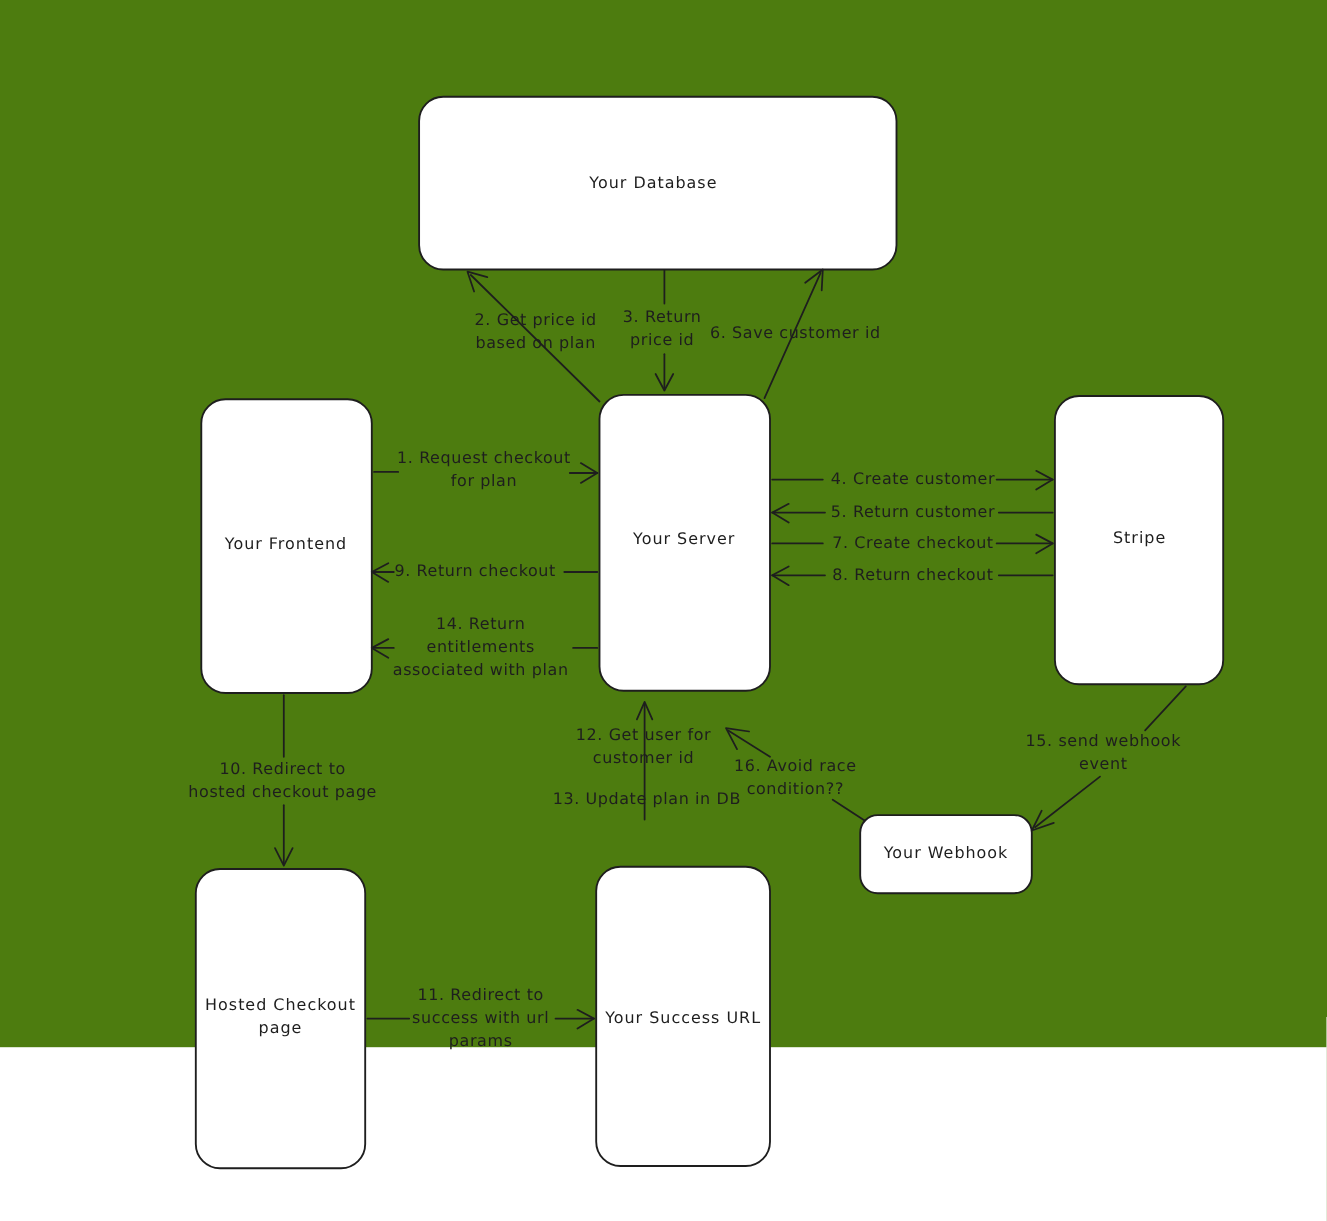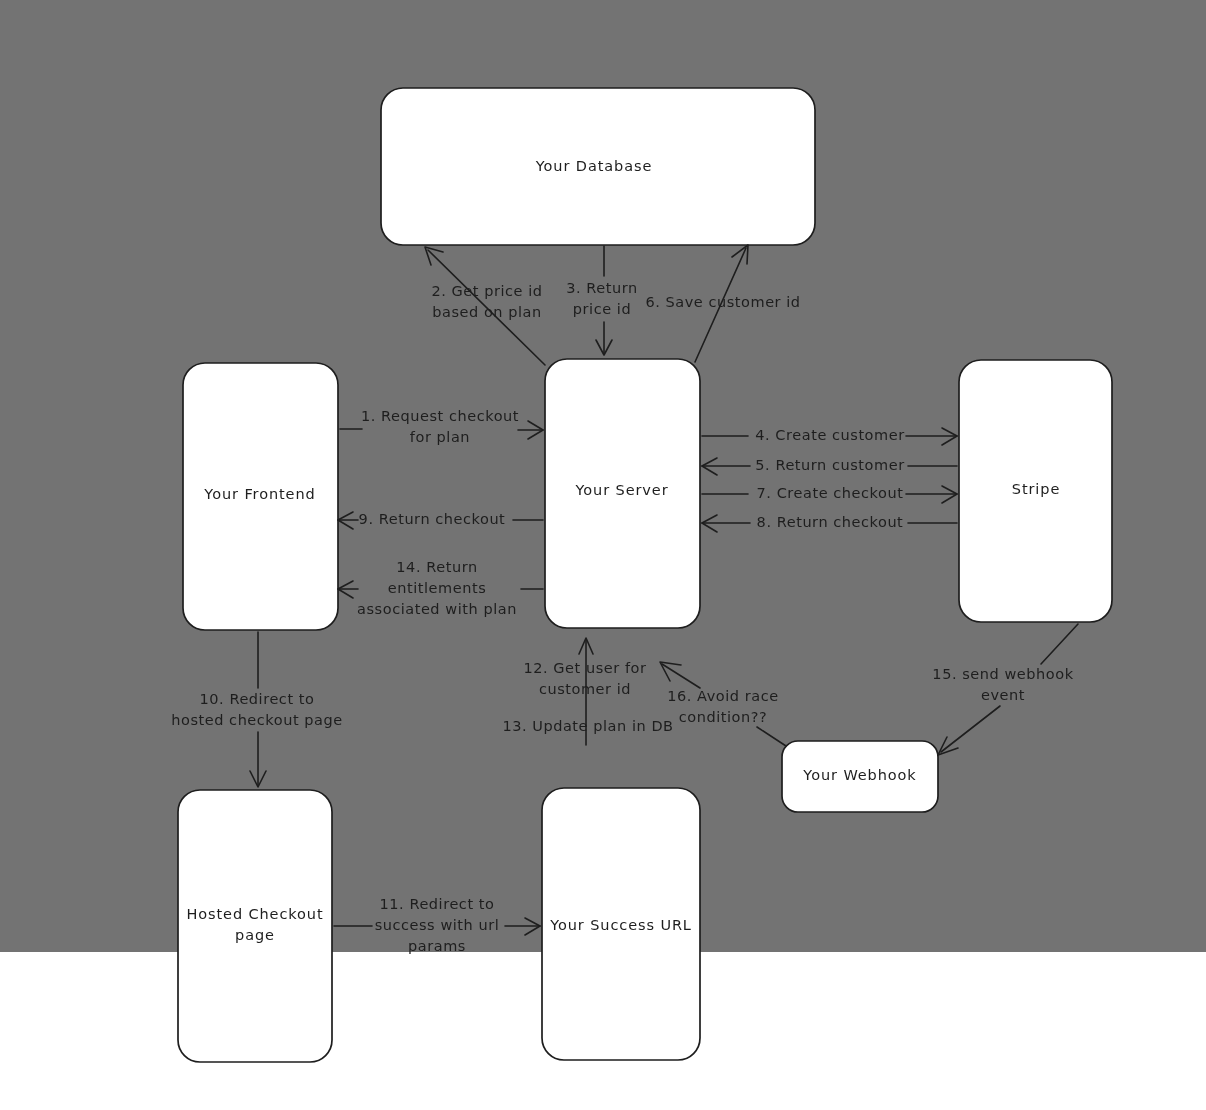--- a/index.html
+++ b/index.html
@@ -10,21 +10,21 @@
   body {
     width: 1206px;
     height: 1110px;
     font-family: "DejaVu Sans", sans-serif;
     overflow: hidden;
   }
   #diagram-root {
     position: relative;
     width: 1206px;
     height: 952px;
-    background: #737373;
+    background: #4d7c0f;
   }
   svg#diagram-canvas {
     position: absolute;
     top: 0;
     left: 0;
     width: 1206px;
     height: 1110px;
   }
   .node-shape {
     fill: #ffffff;

